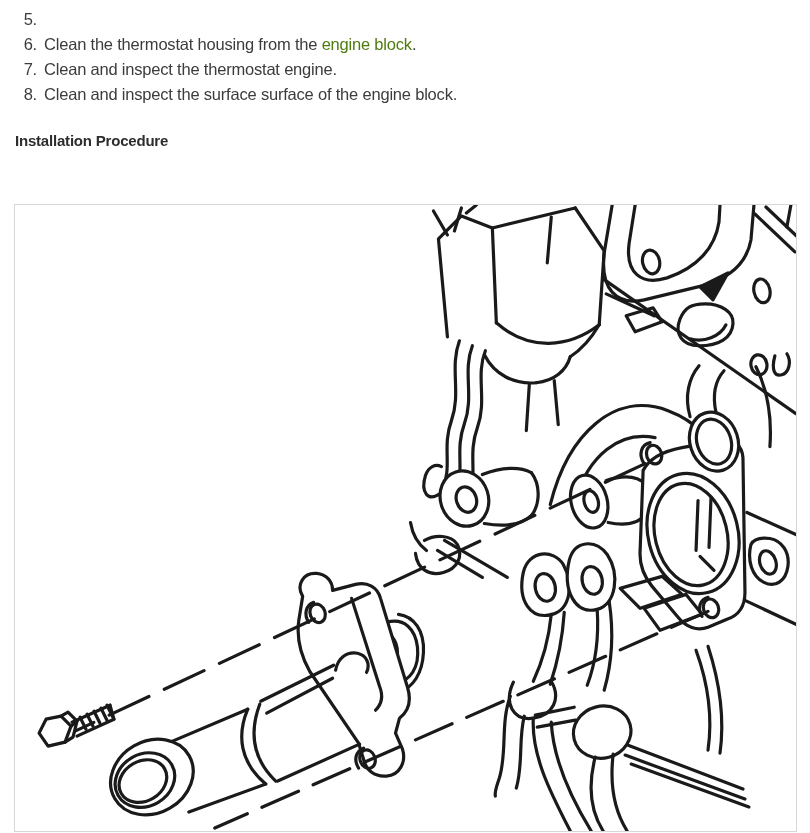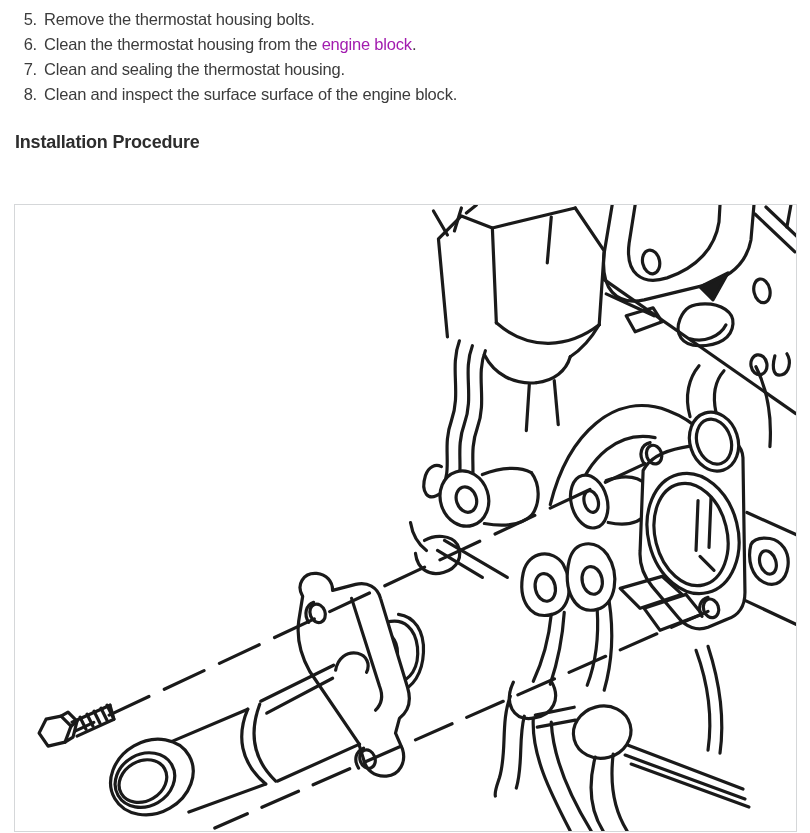--- a/index.html
+++ b/index.html
@@ -6,48 +6,47 @@
   body {
     width:810px; height:833px; position:relative;
     background:#ffffff;
     font-family:"Liberation Sans", sans-serif;
     color:#3c3c3c;
     overflow:hidden;
   }
   .steps { position:absolute; top:7px; left:18px; }
   .step  { display:flex; font-size:16.5px; line-height:25px; letter-spacing:-0.2px; }
   .step .num { flex:none; width:19px; text-align:right; margin-right:7px; }
-  .step a { color:#a21caf; text-decoration:none; cursor:pointer; }
+  .step a { color:#4d7c0f; text-decoration:none; cursor:pointer; }
   .heading {
     position:absolute; top:132px; left:15px;
-    font-size:18px; font-weight:bold; letter-spacing:-0.2px; color:#2d2d2d;
+    font-size:15px; font-weight:bold; letter-spacing:-0.2px; color:#2d2d2d;
   }
   .panel {
     position:absolute; left:14px; top:204px;
     width:781px; height:626px;
     border:1px solid #d5d7d9;
     background:#fff; box-sizing:content-box;
   }
   .panel svg { display:block; width:781px; height:626px; }
 </style>
 </head>
 <body>
 
 <div class="steps">
   <div class="step">
     <span class="num">5.</span>
-    <span>Remove the thermostat housing bolts.</span>
   </div>
   <div class="step">
     <span class="num">6.</span>
     <span><span>Clean the thermostat housing from the </span><a href="#">engine block</a><span>.</span></span>
   </div>
   <div class="step">
     <span class="num">7.</span>
-    <span>Clean and sealing the thermostat housing.</span>
+    <span>Clean and inspect the thermostat engine.</span>
   </div>
   <div class="step">
     <span class="num">8.</span>
     <span>Clean and inspect the surface surface of the engine block.</span>
   </div>
 </div>
 
 <div class="heading">Installation Procedure</div>
 
 <div class="panel">

